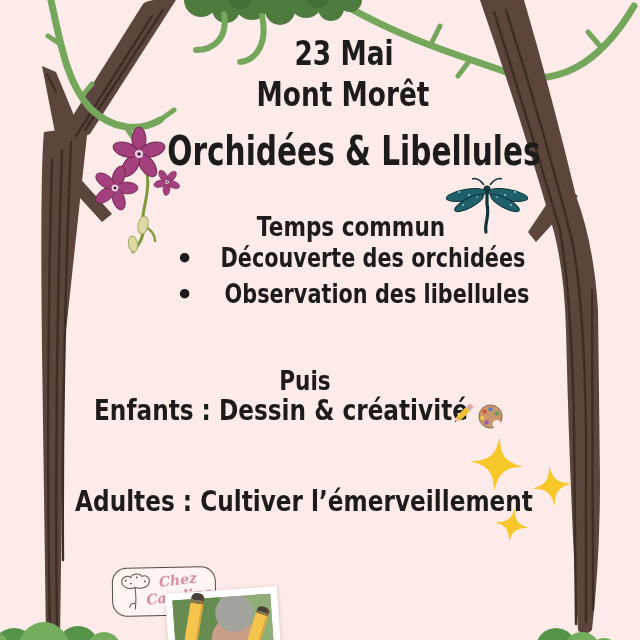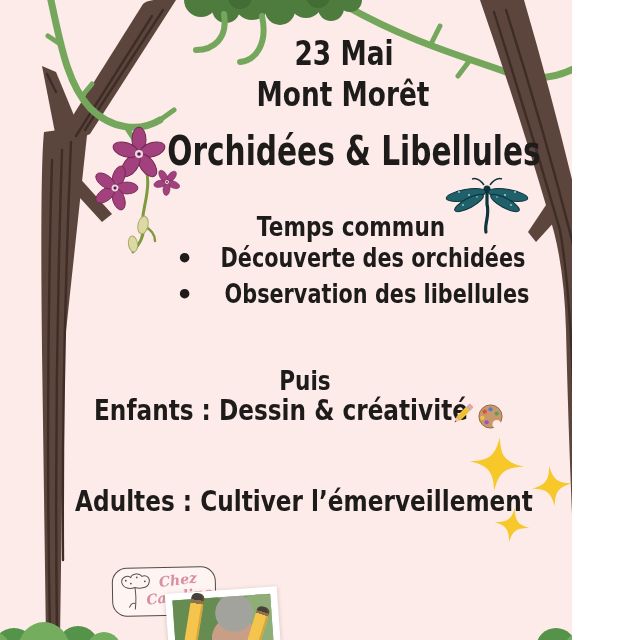--- a/index.html
+++ b/index.html
@@ -1,17 +1,17 @@
 <!DOCTYPE html>
 <html style="--background: #fcebe8; --ink: #1e1b1b; --trunk: #5c453c; --vine: #74a75c; --canopy: #4e7c3f; --star: #f6c82a; --orchid: #a2417d; --logo_pink: #d98fa0;"><head>
 <meta charset="utf-8">
 <style>
   html,body{margin:0;padding:0;}
   .page{
-    position:relative; width:572px; height:640px; overflow:hidden;
+    position:relative; width:640px; height:640px; overflow:hidden;
     background:var(--background,#fcebe8);
     font-family:"DejaVu Sans","Liberation Sans",sans-serif;
   }
   .scene{position:absolute;left:0;top:0;}
   .t{
     position:absolute; font-weight:700; color:var(--ink,#1e1b1b);
     white-space:nowrap; transform:translateX(-50%) scaleX(.8); line-height:1.1;
   }
   .date{left:344px; top:36px; font-size:33px;}
   .loc{left:343px; top:77px; font-size:33px;}

